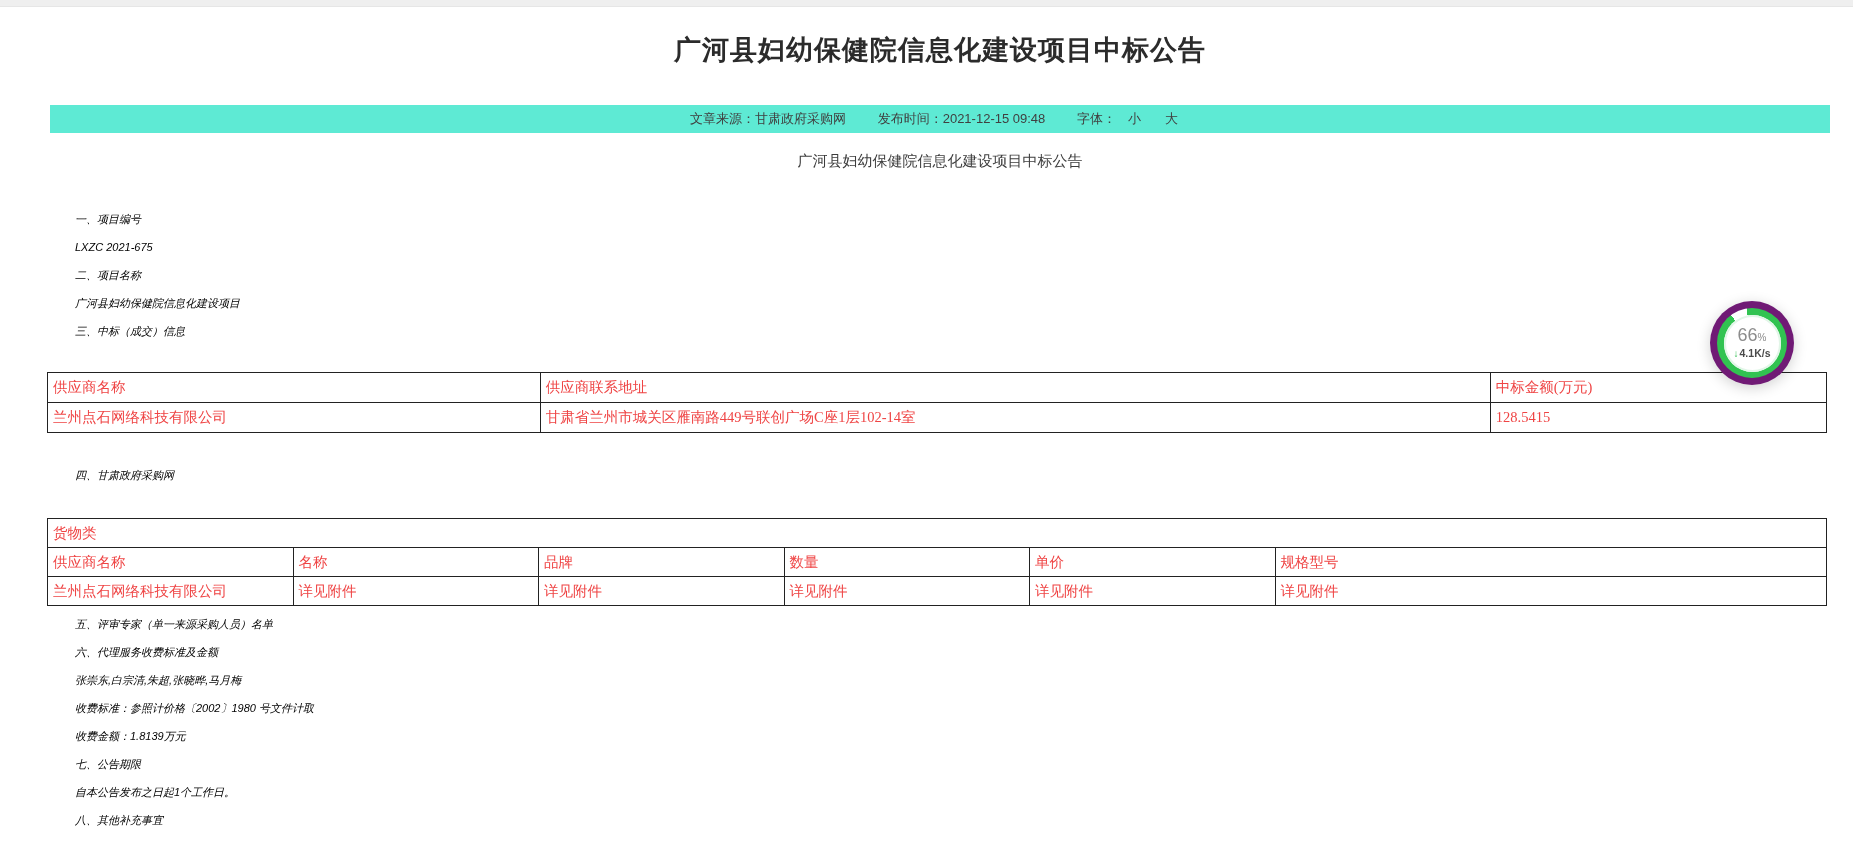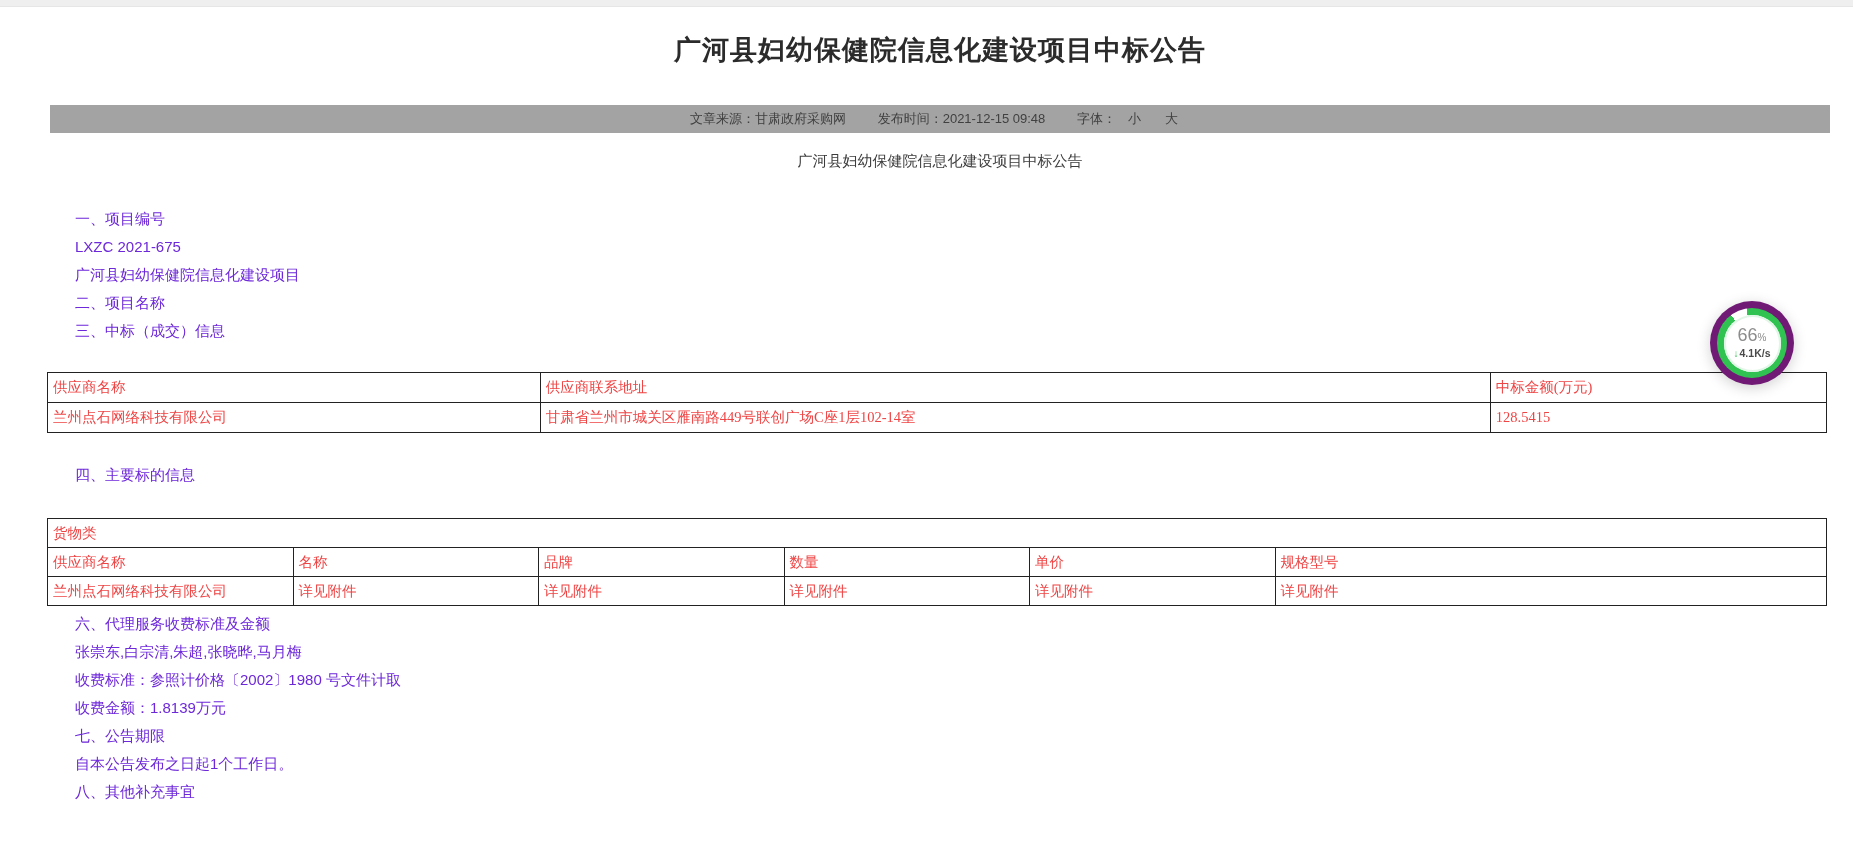--- a/index.html
+++ b/index.html
@@ -4,29 +4,29 @@
 <style>
   * { box-sizing: border-box; margin: 0; padding: 0; }
   html, body { width: 1853px; height: 851px; overflow: hidden; background: #fff;
     font-family: "Liberation Sans", "DejaVu Sans", sans-serif; color: #333; }
   .top-strip { height: 7px; width: 100%; background: #efefef; border-bottom: 1px solid #e6e6e6; }
   .page { width: 1780px; margin: 0 auto 0 50px; position: relative; }
 
   h1.main-title { margin-top: 26px; font-size: 27px; line-height: 34px; text-align: center;
     font-weight: bold; color: #2b2b2b; letter-spacing: 1px; }
 
-  .meta-bar { margin-top: 38px; height: 28px; line-height: 28px; background: #a3a3a3;
+  .meta-bar { margin-top: 38px; height: 28px; line-height: 28px; background: #5eead4;
     text-align: center; font-size: 13px; color: #404040; }
   .meta-bar span { display: inline-block; }
   .meta-item { margin: 0 14px; }
   .font-link { margin: 0 12px; cursor: pointer; }
 
   .subtitle { margin-top: 14px; line-height: 28px; font-size: 15px; text-align: center; color: #3d3d3d; }
 
-  .content { padding-left: 25px; font-size: 15px; color: #6d28d9; }
+  .content { padding-left: 25px; font-size: 11px; color: #000000; font-style: italic; }
   .content p { line-height: 28px; }
   .first-para { margin-top: 30px; }
 
   table { border-collapse: collapse; width: 1780px; margin-left: -3px;
     font-family: "Liberation Serif", "DejaVu Serif", serif; font-size: 14.5px; color: #ef4444; }
   td { border: 1px solid #222; padding: 0 5px; text-align: left; vertical-align: middle; }
   .tbl-award { margin-top: 27px; }
   .tbl-award td { height: 30px; }
   .tbl-award .c1 { width: 27.7%; }
   .tbl-award .c2 { width: 53.4%; }
@@ -66,42 +66,42 @@
     <span class="meta-item"><span>文章来源：</span><span>甘肃政府采购网</span></span>
     <span class="meta-item"><span>发布时间：</span><span>2021-12-15 09:48</span></span>
     <span class="meta-item"><span>字体：</span><span class="font-link">小</span><span class="font-link">大</span></span>
   </div>
 
   <div class="subtitle">广河县妇幼保健院信息化建设项目中标公告</div>
 
   <div class="content">
     <p class="first-para">一、项目编号</p>
     <p>LXZC 2021-675</p>
+    <p>二、项目名称</p>
     <p>广河县妇幼保健院信息化建设项目</p>
-    <p>二、项目名称</p>
     <p>三、中标（成交）信息</p>
   </div>
 
   <table class="tbl-award">
     <tbody>
         <tr>
       <td class="c1">供应商名称</td>
       <td class="c2">供应商联系地址</td>
       <td class="c3">中标金额(万元)</td>
     </tr>
     <tr>
       <td>兰州点石网络科技有限公司</td>
       <td>甘肃省兰州市城关区雁南路449号联创广场C座1层102-14室</td>
       <td>128.5415</td>
     </tr>
   </tbody>
     </table>
 
   <div class="content">
-    <p class="sec4">四、主要标的信息</p>
+    <p class="sec4">四、甘肃政府采购网</p>
   </div>
 
   <table class="tbl-subject">
     <tbody>
         <tr>
       <td colspan="6">货物类</td>
     </tr>
     <tr>
       <td class="cc">供应商名称</td>
       <td class="cc">名称</td>
@@ -115,20 +115,21 @@
       <td>详见附件</td>
       <td>详见附件</td>
       <td>详见附件</td>
       <td>详见附件</td>
       <td>详见附件</td>
     </tr>
   </tbody>
     </table>
 
   <div class="content tail">
+    <p>五、评审专家（单一来源采购人员）名单</p>
     <p>六、代理服务收费标准及金额</p>
     <p>张崇东,白宗清,朱超,张晓晔,马月梅</p>
     <p>收费标准：参照计价格〔2002〕1980 号文件计取</p>
     <p>收费金额：1.8139万元</p>
     <p>七、公告期限</p>
     <p>自本公告发布之日起1个工作日。</p>
     <p>八、其他补充事宜</p>
   </div>
 
   <div class="dl-badge">

